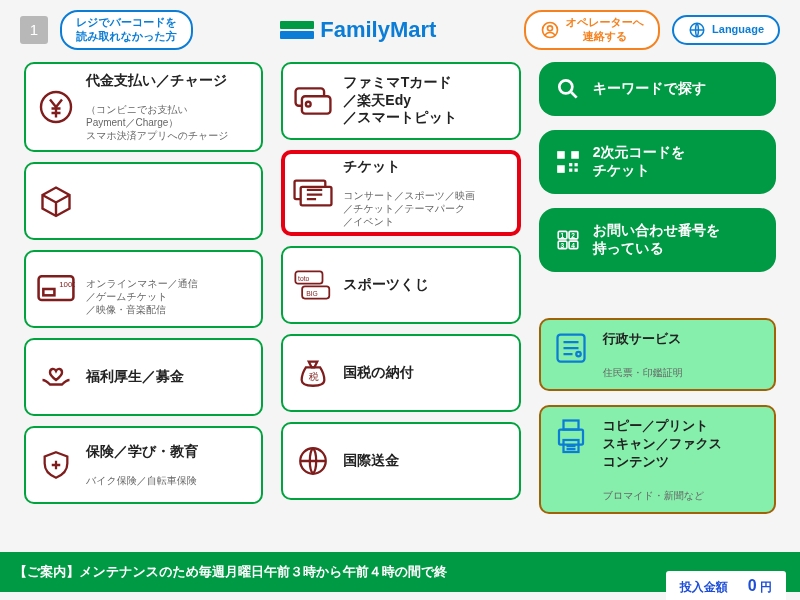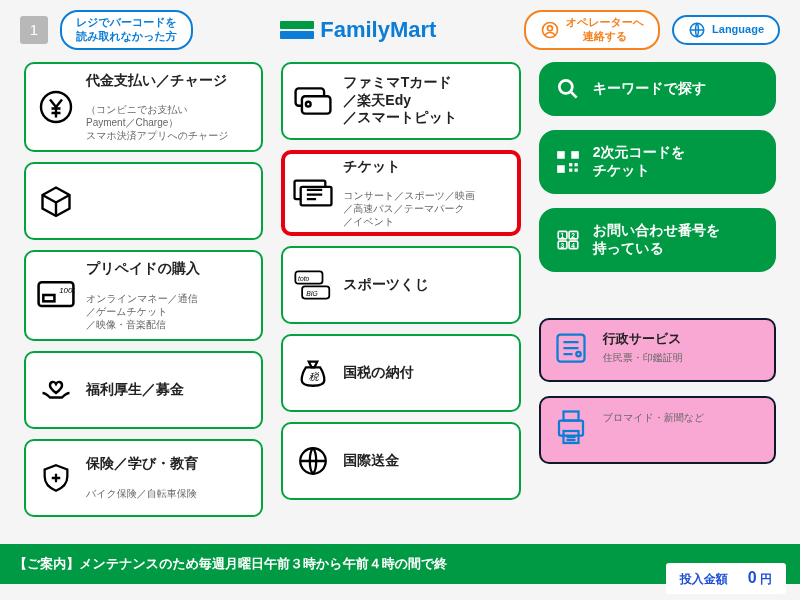--- a/index.html
+++ b/index.html
@@ -47,47 +47,46 @@
 .card {
   border: 2px solid #00a33e; border-radius: 10px;
   background: #fff; padding: 8px 10px;
   display: flex; align-items: center; gap: 10px;
   min-height: 78px;
 }
 .card.highlight { border: 4px solid #e60012; padding: 4px 8px; }
 .card-icon {
   width: 40px; height: 40px; flex-shrink: 0;
   display: flex; align-items: center; justify-content: center;
-  color: #000000;
-  font-style: italic;
+  color: #7f1d1d;
 }
 .card-body { flex: 1; }
 .card-title { font-size: 14px; font-weight: 700; color: #222; line-height: 1.25; }
 .card-sub { font-size: 10px; color: #666; line-height: 1.3; margin-top: 14px; }
 
 .green-btn {
   background: #009944; color: #fff;
   border-radius: 16px; padding: 14px 16px;
   display: flex; align-items: center; gap: 12px;
   font-size: 14px; font-weight: 700;
 }
 .green-btn .gicon { width: 26px; height: 26px; flex-shrink: 0; color: #fff; }
 
 .side-card {
-  border: 2px solid #0f172a; border-radius: 10px;
-  background: #f9a8d4; padding: 10px 12px;
+  border: 2px solid #a16207; border-radius: 10px;
+  background: #86efac; padding: 10px 12px;
   display: flex; gap: 12px;
 }
 .side-card .sicon { width: 38px; color: #0b7dd6; flex-shrink: 0; }
 .side-card .sb { flex: 1; }
 .side-card .st { font-size: 13px; font-weight: 700; color: #222; }
-.side-card .ss { font-size: 10px; color: #666; margin-top: 3px; line-height: 1.3; }
+.side-card .ss { font-size: 10px; color: #666; margin-top: 18px; line-height: 1.3; }
 
 .footer {
-  position: absolute; left: 0; right: 0; bottom: 16px;
+  position: absolute; left: 0; right: 0; bottom: 8px;
   height: 40px; background: #009944;
   display: flex; align-items: center;
   padding: 0 14px; color: #fff; font-size: 13px; font-weight: 600;
 }
 .footer .msg { flex: 1; white-space: nowrap; overflow: hidden; }
 .footer .amount {
   background: #fff; color: #1d4ed8;
   padding: 6px 14px; border-radius: 3px;
   display: flex; align-items: flex-end; gap: 20px;
   font-size: 12px;
@@ -158,21 +157,20 @@
 
     <div class="card">
       <div class="card-icon">
           <svg width="38" height="30" viewBox="0 0 24 18" fill="none" stroke="currentColor" stroke-width="1.6">
             <rect x="1" y="1" width="22" height="15" rx="2"></rect>
             <rect x="4" y="9" width="7" height="4"></rect>
             <text x="14" y="8" font-size="5" fill="currentColor" stroke="none">1000</text>
           </svg>
         </div>
       <div class="card-body">
-        <div class="card-title">プリペイドの購入</div>
         <div class="card-sub" style="white-space:pre-line">オンラインマネー／通信
 ／ゲームチケット
 ／映像・音楽配信</div>
       </div>
     </div>
 
     <div class="card">
       <div class="card-icon">
           <svg width="36" height="36" viewBox="0 0 24 24" fill="none" stroke="currentColor" stroke-width="1.6">
             <path d="M12 8c-1-2-4-2-4 1 0 2 4 5 4 5s4-3 4-5c0-3-3-3-4-1z"></path>
@@ -219,21 +217,21 @@
       <div class="card-icon">
           <svg width="40" height="34" viewBox="0 0 26 20" fill="none" stroke="currentColor" stroke-width="1.5">
             <rect x="1" y="2" width="20" height="12" rx="1"></rect>
             <rect x="5" y="6" width="20" height="12" rx="1" fill="#fff"></rect>
             <path d="M9 8h10M9 11h10M9 14h6"></path>
           </svg>
         </div>
       <div class="card-body">
         <div class="card-title">チケット</div>
         <div class="card-sub" style="white-space:pre-line">コンサート／スポーツ／映画
-／高速バス／テーマパーク
+／チケット／テーマパーク
 ／イベント</div>
       </div>
     </div>
 
     <div class="card">
       <div class="card-icon">
           <svg width="38" height="34" viewBox="0 0 28 22" fill="none" stroke="currentColor" stroke-width="1.3">
             <rect x="1" y="1" width="20" height="9" rx="2"></rect>
             <rect x="6" y="12" width="20" height="9" rx="2"></rect>
             <text x="3" y="8" font-size="5" fill="currentColor" stroke="none">toto</text>
@@ -325,20 +323,23 @@
     </div>
 
     <div class="side-card">
       <div class="sicon"><svg width="36" height="40" viewBox="0 0 24 26" fill="none" stroke="currentColor" stroke-width="1.5">
             <rect x="4" y="8" width="16" height="10" rx="1"></rect>
             <rect x="7" y="2" width="10" height="6"></rect>
             <rect x="7" y="15" width="10" height="8"></rect>
             <path d="M9 19h6M9 21h6"></path>
           </svg></div>
       <div class="sb">
+        <div class="st" style="white-space:pre-line">コピー／プリント
+スキャン／ファクス
+コンテンツ</div>
         <div class="ss">ブロマイド・新聞など</div>
       </div>
     </div>
   </div>
 </div>
 
 <div class="footer">
   <div class="msg">【ご案内】メンテナンスのため毎週月曜日午前３時から午前４時の間で終</div>
   <div class="amount">
     <span>投入金額</span>

